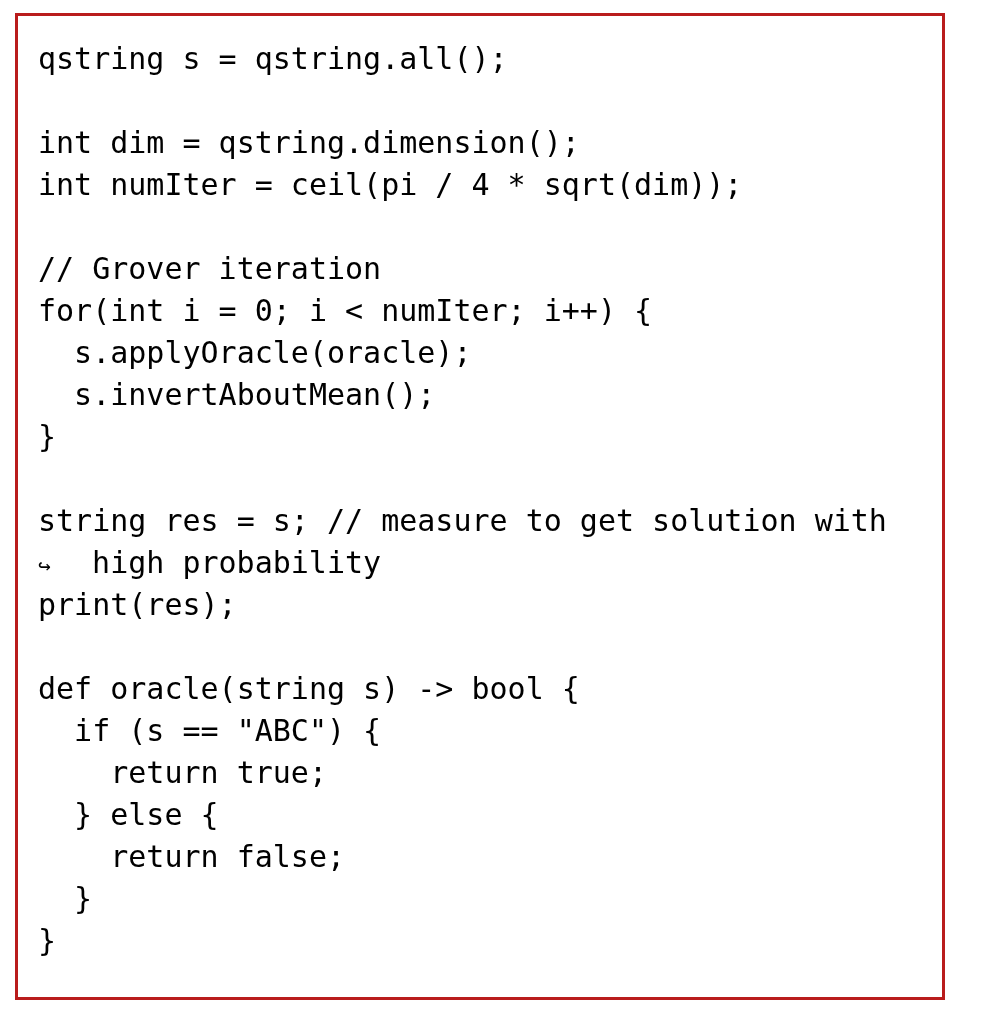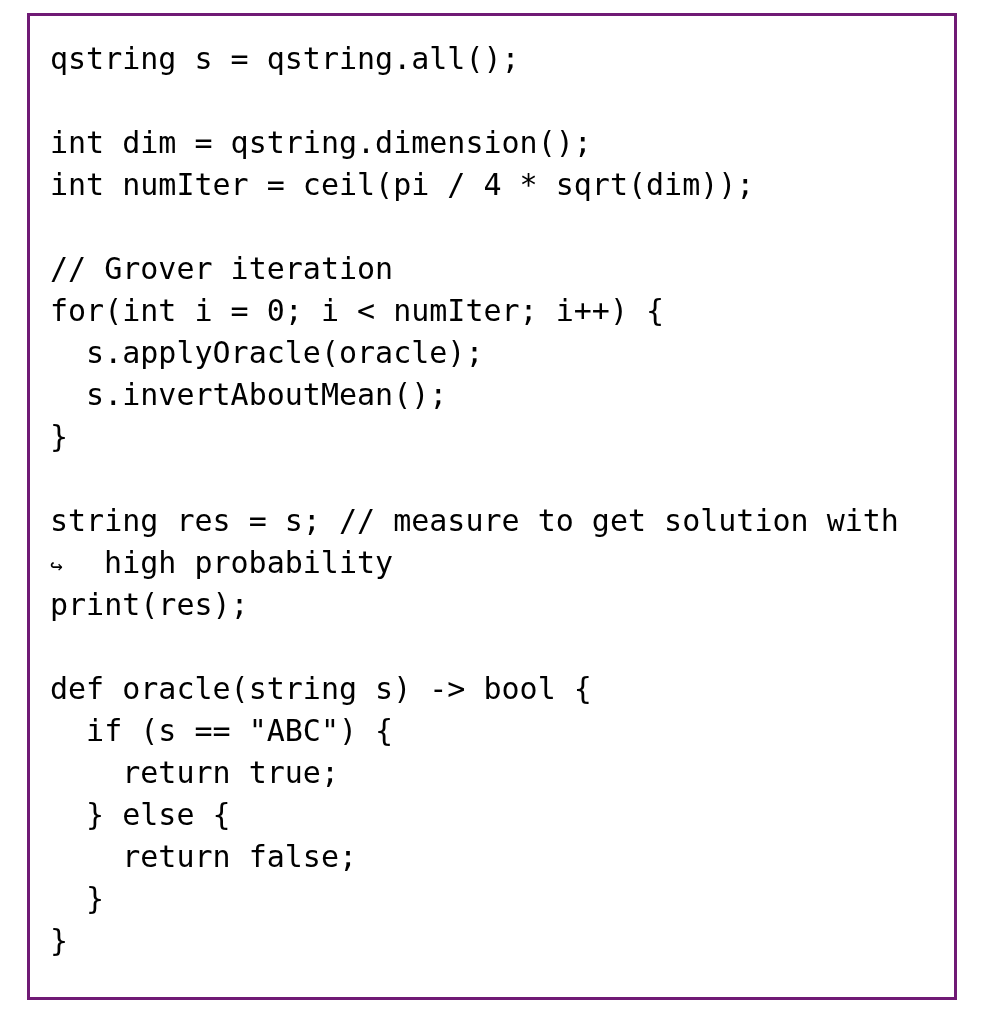--- a/index.html
+++ b/index.html
@@ -10,26 +10,26 @@
   }
   body {
     width: 982px;
     height: 1024px;
     overflow: hidden;
     font-family: "DejaVu Sans Mono", monospace;
   }
 
   #code-figure {
     position: absolute;
-    left: 27px;
+    left: 15px;
     top: 13px;
     width: 930px;          
     height: 987px;         
     box-sizing: border-box;
-    border: 3px solid #701a75;
+    border: 3px solid #b91c1c;
     background: #ffffff;
   }
 
   #code-listing {
     box-sizing: border-box;
     padding: 22px 0 0 20px;
     margin: 0;
   }
 
   .code-line {

